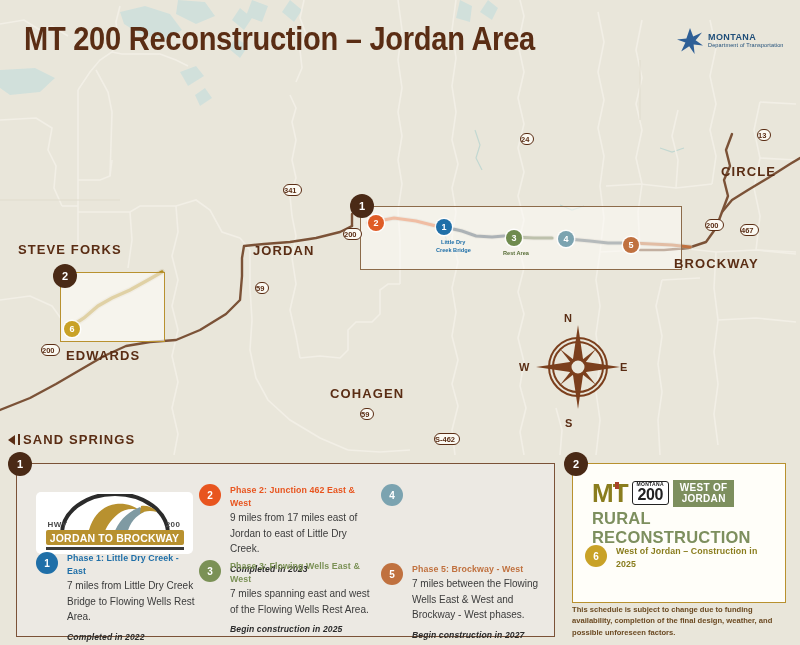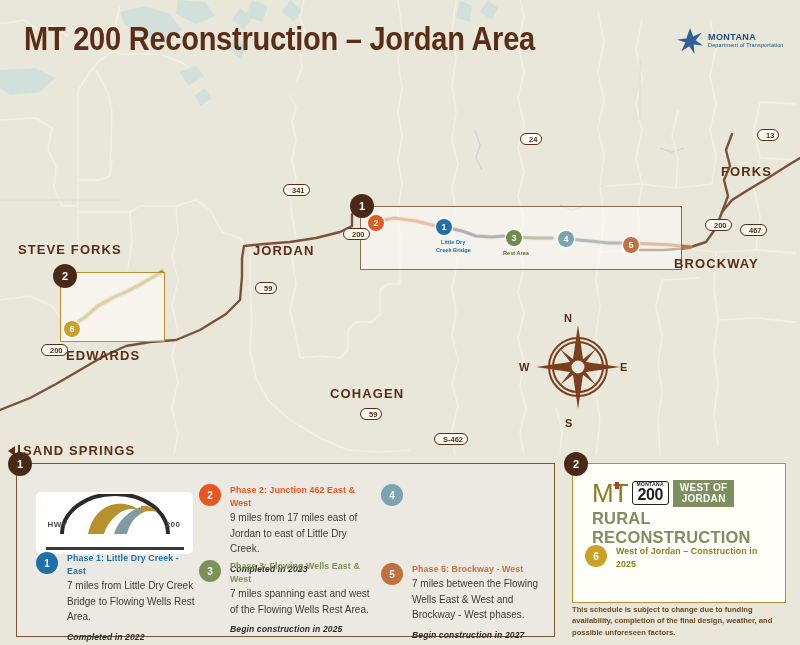--- a/index.html
+++ b/index.html
@@ -41,21 +41,21 @@
   .city{
     position:absolute;
     font-size:13px;font-weight:bold;color:#5a2d14;
     letter-spacing:1.1px;white-space:nowrap;
   }
   .shield{
     position:absolute;
     border:1.4px solid #5a2d14;background:#fbf9f2;
     border-radius:7px;
     font-size:7.5px;font-weight:bold;color:#5a2d14;
-    padding:1px 4px 0 8px;
+    padding:1px 4px 0 0;
     line-height:1.25;
     text-align:center;white-space:nowrap;
   }
 
   
   .mdot{
     position:absolute;border-radius:50%;
     color:#fff;font-weight:bold;text-align:center;
     display:flex;align-items:center;justify-content:center;
     font-size:8px;
@@ -66,21 +66,21 @@
   .mlabel{
     position:absolute;font-size:5.6px;font-weight:bold;
     text-align:center;line-height:1.25;white-space:nowrap;
   }
 
   .inset-box{position:absolute;border:1px solid #8c6b4a;background:rgba(253,252,248,.55);}
   .inset-box.gold{border:1px solid #b8912f;background:rgba(253,252,248,.62);}
   .compass-letter{position:absolute;font-size:11px;font-weight:bold;color:#5a2d14;}
 
   
-  .ss-wrap{position:absolute;left:8px;top:443px;display:flex;align-items:center;gap:3px;}
+  .ss-wrap{position:absolute;left:8px;top:432px;display:flex;align-items:center;gap:3px;}
   .ss-arrow{width:0;height:0;border-top:5px solid transparent;border-bottom:5px solid transparent;border-right:7px solid #5a2d14;}
   .ss-bar{width:2px;height:11px;background:#5a2d14;}
 
   
   .legend-zone{position:absolute;left:0;top:455px;width:800px;height:190px;background:#e9e6da;}
 
   .panel{
     position:absolute;background:#ece9e3;
   }
   .panel1{left:16px;top:8px;width:537px;height:172px;border:1.6px solid #7b5237;}
@@ -105,21 +105,21 @@
     position:absolute;left:6px;right:6px;top:36px;height:15px;
     background:#b8912f;border-radius:2px;
     display:flex;align-items:center;justify-content:center;
   }
   .j2b-band span{font-size:10.5px;font-weight:bold;color:#fff;letter-spacing:.2px;}
   .j2b-rule{position:absolute;left:6px;right:6px;top:53px;height:2.5px;background:#3a3a3a;}
 
   
   .mt200{position:absolute;left:592px;top:478px;width:176px;height:48px;}
   .mt200-row{display:flex;align-items:center;gap:4px;height:30px;}
-  .mt200-mt{font-size:26px;font-weight:normal;color:#8a7d1e;letter-spacing:-1px;line-height:1;position:relative;}
+  .mt200-mt{font-size:26px;font-weight:bold;color:#8a7d1e;letter-spacing:-1px;line-height:1;position:relative;}
   .mt200-dot{position:absolute;left:23px;top:2px;width:4px;height:7px;background:#a9422a;}
   .mt200-shield{
     border:1.5px solid #222;background:#fff;border-radius:3px;
     padding:0px 4px 1px 4px;text-align:center;line-height:1;
   }
   .mt200-shield .mm{font-size:5px;font-weight:bold;color:#222;letter-spacing:.3px;display:block;}
   .mt200-shield .nn{font-size:16px;font-weight:bold;color:#222;letter-spacing:-0.5px;display:block;}
   .mt200-green{
     background:#7d8f5e;color:#fff;font-size:10px;font-weight:bold;
     padding:2px 7px;line-height:1.15;text-align:center;letter-spacing:.3px;
@@ -265,21 +265,21 @@
 
     <div class="compass-letter" style="left:564px;top:312px;">N</div>
     <div class="compass-letter" style="left:620px;top:361px;">E</div>
     <div class="compass-letter" style="left:565px;top:417px;">S</div>
     <div class="compass-letter" style="left:519px;top:361px;">W</div>
 
     <div class="city" style="left:18px;top:242px;">STEVE FORKS</div>
     <div class="city" style="left:253px;top:243px;">JORDAN</div>
     <div class="city" style="left:66px;top:348px;">EDWARDS</div>
     <div class="city" style="left:330px;top:386px;">COHAGEN</div>
-    <div class="city" style="left:721px;top:164px;">FORKS</div>
+    <div class="city" style="left:721px;top:164px;">CIRCLE</div>
     <div class="city" style="left:674px;top:256px;">BROCKWAY</div>
 
     <div class="ss-wrap">
       <span class="ss-arrow"></span>
       <span class="ss-bar"></span>
       <span class="city" style="position:static;">SAND SPRINGS</span>
     </div>
 
     <div class="shield" style="left:283px;top:184px;">341</div>
     <div class="shield" style="left:520px;top:133px;">24</div>
@@ -328,20 +328,23 @@
   <div class="j2b">
     <div class="j2b-inner">
       <svg width="150" height="42" viewBox="0 0 150 42">
         <path d="M22,40 A53,40 0 0 1 128,40" fill="none" stroke="#2b2b2b" stroke-width="4"></path>
         <path d="M48,40 C52,22 62,12 76,10 C86,9 94,12 99,16 C92,14 84,15 78,20 C70,27 66,33 64,40 Z" fill="#b8912f"></path>
         <path d="M104,18 C96,22 90,28 87,40 L74,40 C78,27 88,18 100,13 Z" fill="#7f9aa3"></path>
         <path d="M101,12 C108,11 114,14 117,18 C110,16 104,17 100,20 Z" fill="#b8912f"></path>
       </svg>
       <div class="j2b-hwy">HWY</div>
       <div class="j2b-200">200</div>
+      <div class="j2b-band">
+        <span>JORDAN TO BROCKWAY</span>
+      </div>
       <div class="j2b-rule"></div>
     </div>
   </div>
 
   <div class="item" style="left:36px;top:552px;width:160px;">
     <div class="dot" style="background:#1f6fa8;">1</div>
     <div class="body">
       <div class="ttl" style="color:#1f6fa8;">Phase 1: Little Dry Creek - East</div>
       <div class="desc">7 miles from Little Dry Creek Bridge to Flowing Wells Rest Area.</div>
       <div class="stat">Completed in 2022</div>

